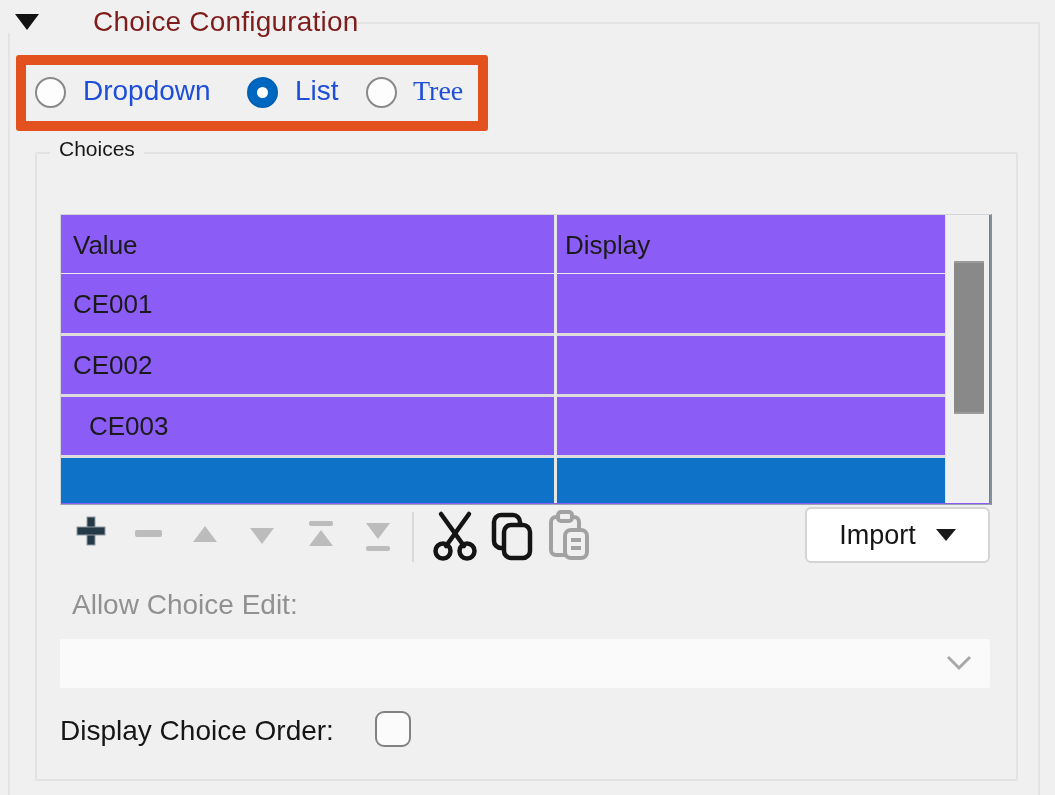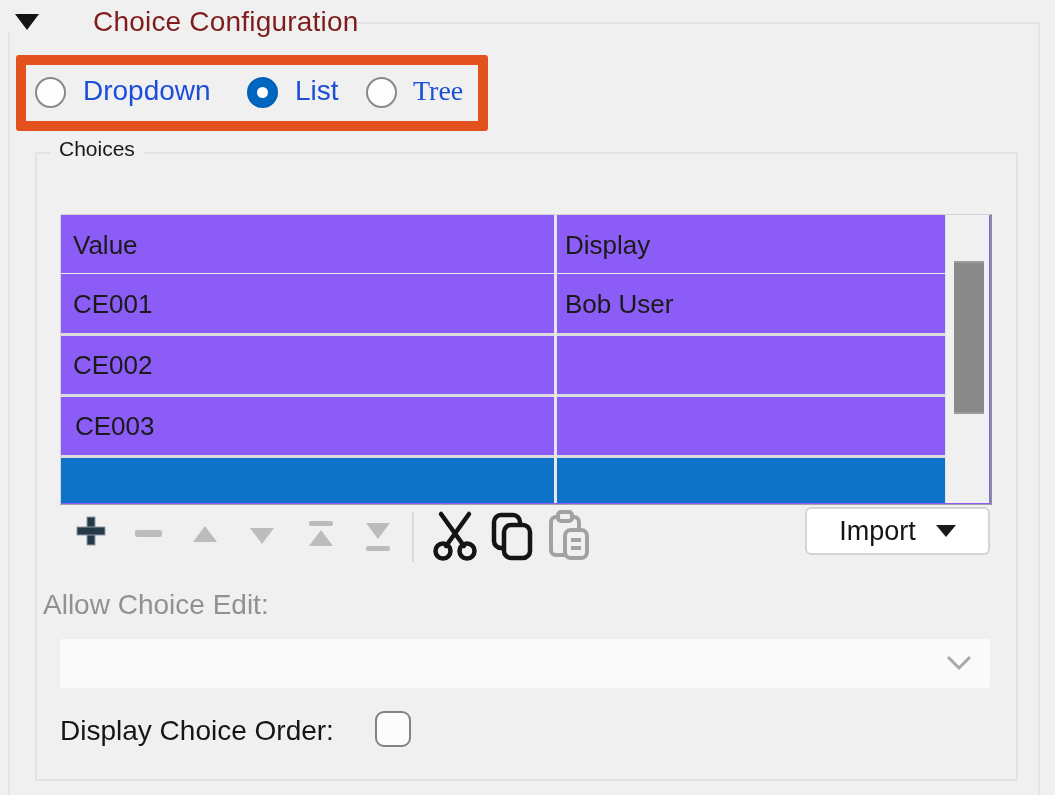--- a/index.html
+++ b/index.html
@@ -46,27 +46,27 @@
   .sb-track{left:884px;top:0;width:43px;height:288px;background:#f0f0f0;border-left:1px solid #e3e3e3;}
   .sb-thumb{left:8px;top:46px;width:30px;height:149px;background:#898989;border-top:2px solid #9b9b9b;border-bottom:2px solid #9b9b9b;}
 
   
   .tb-sep{left:412px;top:512px;width:2px;height:50px;background:#d9d9d9;}
   .bar{background:#bcbcbc;border-radius:2px;position:absolute;}
   .tri-up{width:0;height:0;border-left:12px solid transparent;border-right:12px solid transparent;border-bottom:16px solid #bcbcbc;position:absolute;}
   .tri-down{width:0;height:0;border-left:12px solid transparent;border-right:12px solid transparent;border-top:16px solid #bcbcbc;position:absolute;}
 
   
-  .import-btn{left:805px;top:507px;width:185px;height:48px;background:#ffffff;border:2px solid #d4d4d4;border-radius:6px;
+  .import-btn{left:805px;top:507px;width:185px;height:56px;background:#ffffff;border:2px solid #d4d4d4;border-radius:6px;
     display:flex;align-items:center;justify-content:center;gap:20px;cursor:pointer;box-sizing:border-box;}
   .import-label{font-size:27px;color:#151515;}
   .import-caret{width:0;height:0;border-left:10px solid transparent;border-right:10px solid transparent;border-top:12px solid #1a1a1a;}
 
   
-  .ace-label{left:43px;top:589px;font-size:28px;color:#919191;}
+  .ace-label{left:72px;top:589px;font-size:28px;color:#919191;}
   .combo{left:60px;top:639px;width:930px;height:49px;background:#fafafa;border-radius:2px;}
 
   
   .pco-label{left:60px;top:715px;font-size:28px;color:#161616;}
   .checkbox{left:375px;top:711px;width:36px;height:36px;box-sizing:border-box;
     background:#fbfbfb;border:2.5px solid #828282;border-radius:9px;}
 </style>
 </head>
 <body>
 
@@ -90,27 +90,26 @@
 <div class="abs choices-box"></div>
 <div class="abs choices-title">Choices</div>
 
 <div class="abs grid">
 
   <span class="celltext" style="left:12px;top:15px;">Value</span>
   <span class="celltext" style="left:504px;top:15px;">Display</span>
   <div class="header-sep abs"></div>
 
   <span class="celltext" style="left:12px;top:74px;">CE001</span>
-  <span class="celltext" style="left:504px;top:74px;">Bob User</span>
   <div class="row-sep abs" style="top:118px;"></div>
 
   <span class="celltext" style="left:12px;top:135px;">CE002</span>
   <div class="row-sep abs" style="top:179px;"></div>
 
-  <span class="celltext" style="left:14px;top:196px;">CE003</span>
+  <span class="celltext" style="left:28px;top:196px;">CE003</span>
   <div class="row-sep abs" style="top:240px;"></div>
 
   <div class="sel-block abs" style="left:0;width:493px;"></div>
   <div class="sel-block abs" style="left:496px;width:388px;"></div>
 
   <div class="col-divider abs"></div>
 
   <div class="sb-track abs">
     <div class="sb-thumb abs"></div>
   </div>

